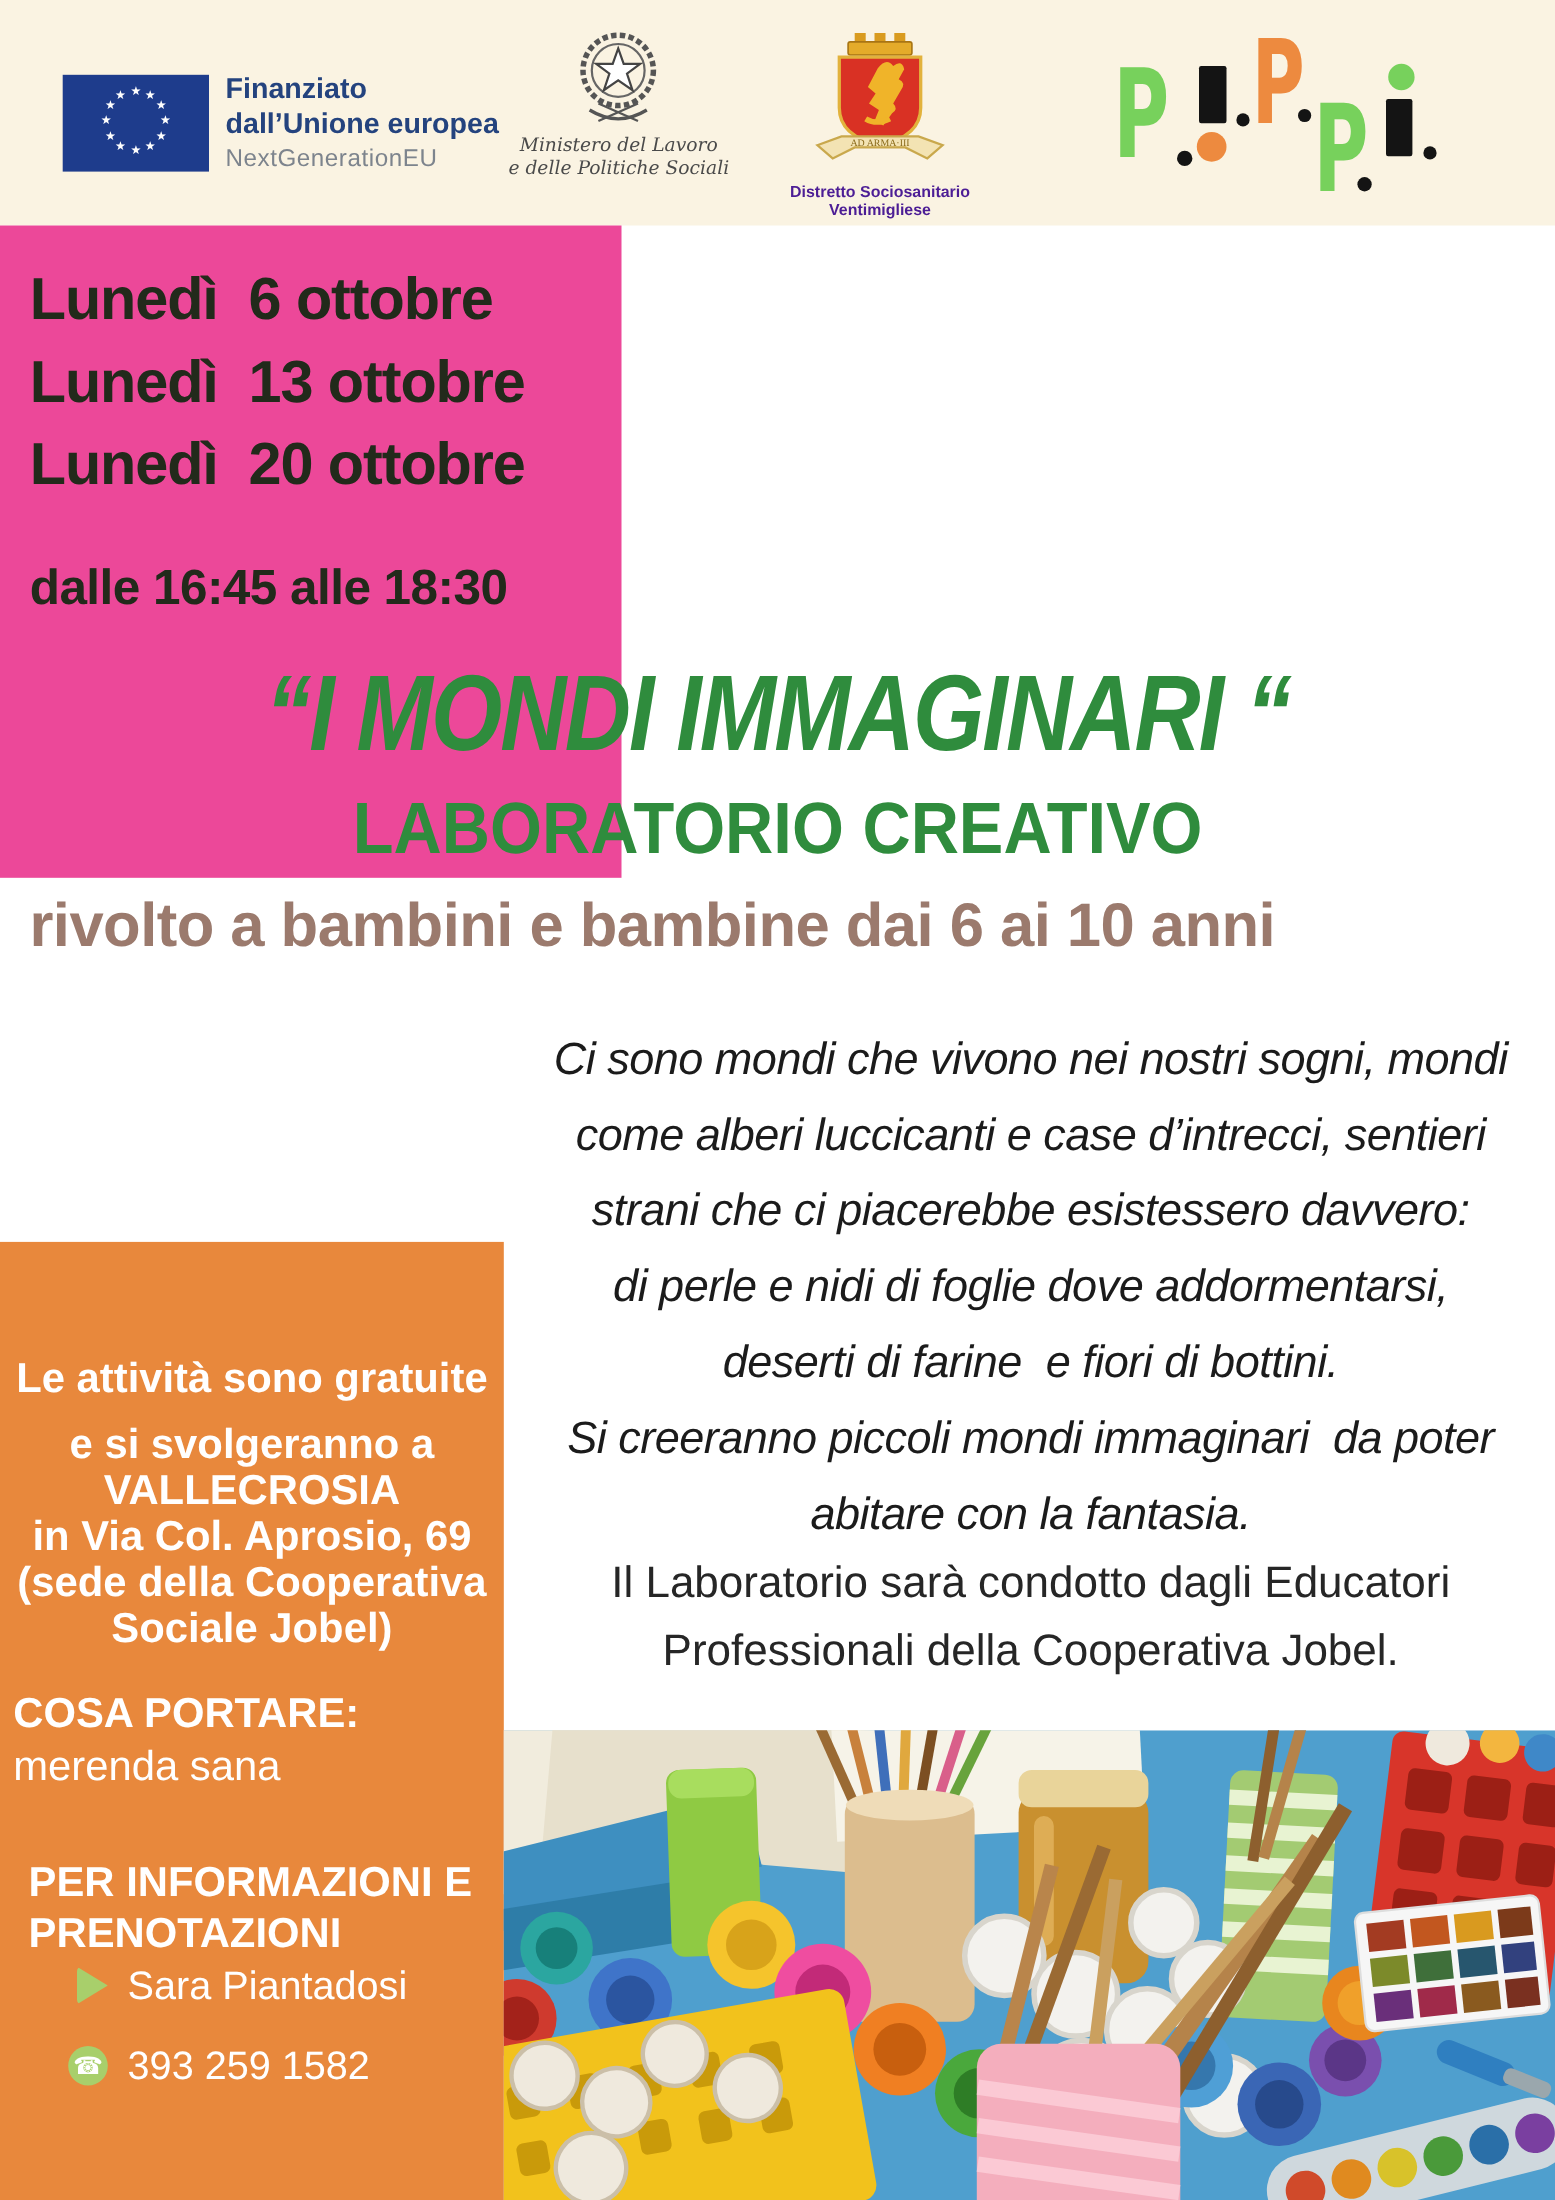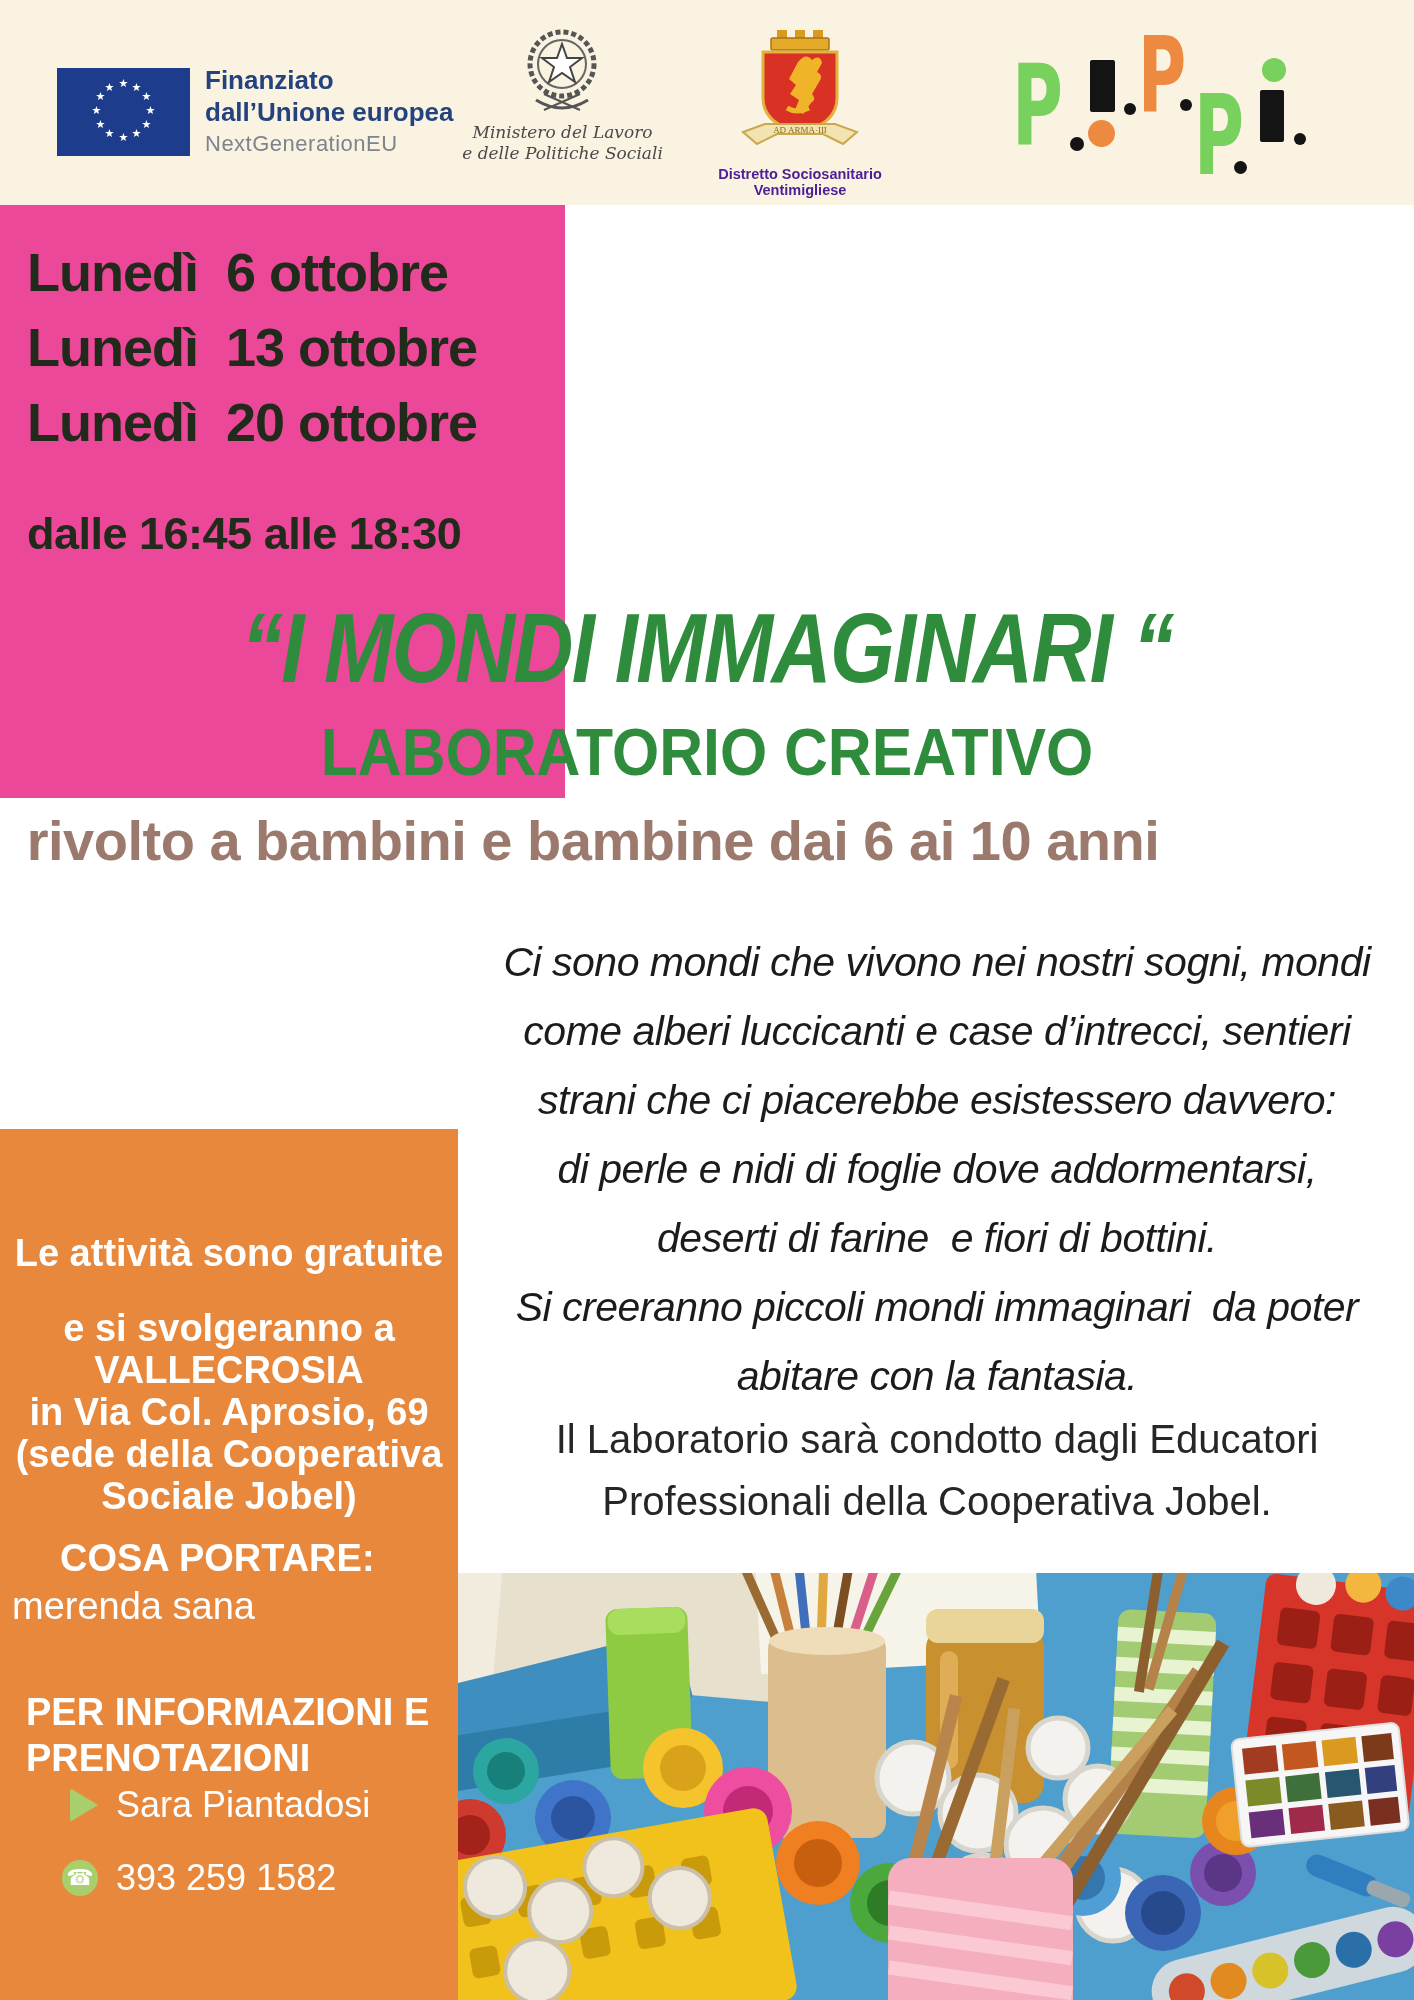--- a/index.html
+++ b/index.html
@@ -40,22 +40,22 @@
          color:#9b7a6d;letter-spacing:-.5px;}
 
   
   .intro{left:460px;top:928px;width:954px;text-align:center;font-size:41px;font-style:italic;
          color:#1b1b1b;line-height:69px;letter-spacing:-.5px;}
   .conductor{left:460px;top:1408px;width:954px;text-align:center;font-size:40px;color:#262626;line-height:62px;}
 
   
   .orange2{left:0;top:1129px;width:458px;height:871px;background:#e8883c;color:#ffffff;}
   .sb-free{left:0;top:103px;width:458px;text-align:center;font-size:38px;font-weight:bold;}
-  .sb-venue{left:0;top:163px;width:458px;text-align:center;font-size:38px;font-weight:bold;line-height:42px;margin-top:15px;}
-  .sb-bring-l{left:12px;top:408px;font-size:38px;font-weight:bold;margin-left:48px;}
+  .sb-venue{left:0;top:163px;width:458px;text-align:center;font-size:38px;font-weight:bold;line-height:42px;}
+  .sb-bring-l{left:12px;top:408px;font-size:38px;font-weight:bold;}
   .sb-bring-v{left:12px;top:456px;font-size:38px;font-weight:normal;}
   .sb-info{left:26px;top:560px;font-size:38px;font-weight:bold;line-height:46px;}
   .sb-row{position:absolute;display:flex;align-items:center;gap:18px;font-size:36px;font-weight:normal;}
   .play-ico{width:0;height:0;border-left:28px solid #a8cf6b;border-top:17px solid transparent;
             border-bottom:17px solid transparent;border-radius:4px;}
   .phone-ico{width:36px;height:36px;border-radius:50%;background:#a8cf6b;color:#ffffff;
              font-size:22px;line-height:36px;text-align:center;}
   .phone-ico::before{content:"☎";}
 
   

